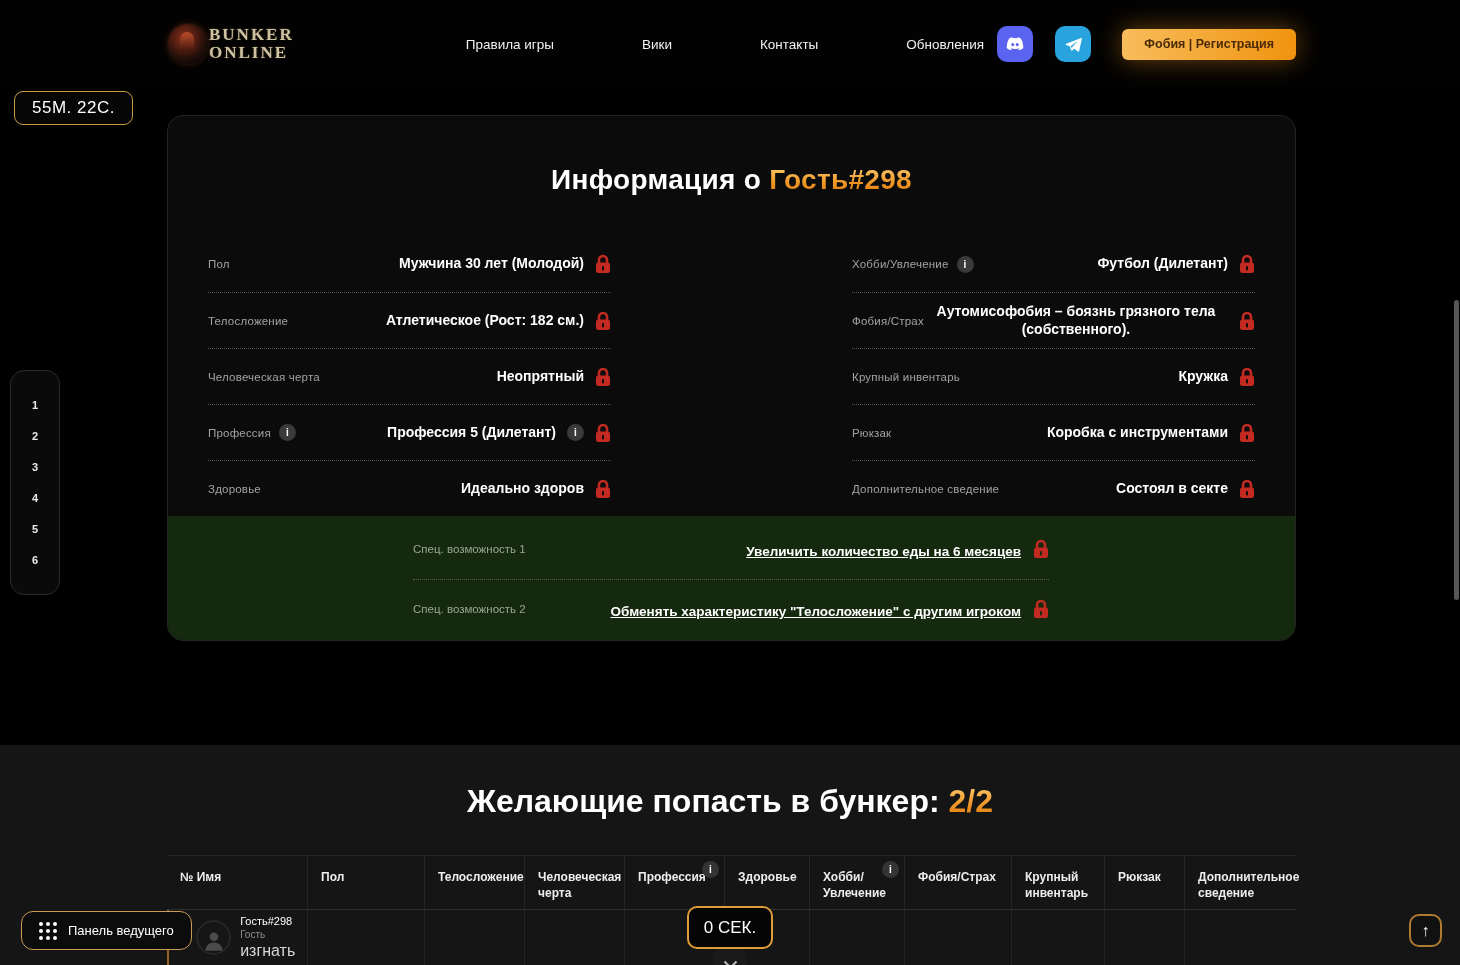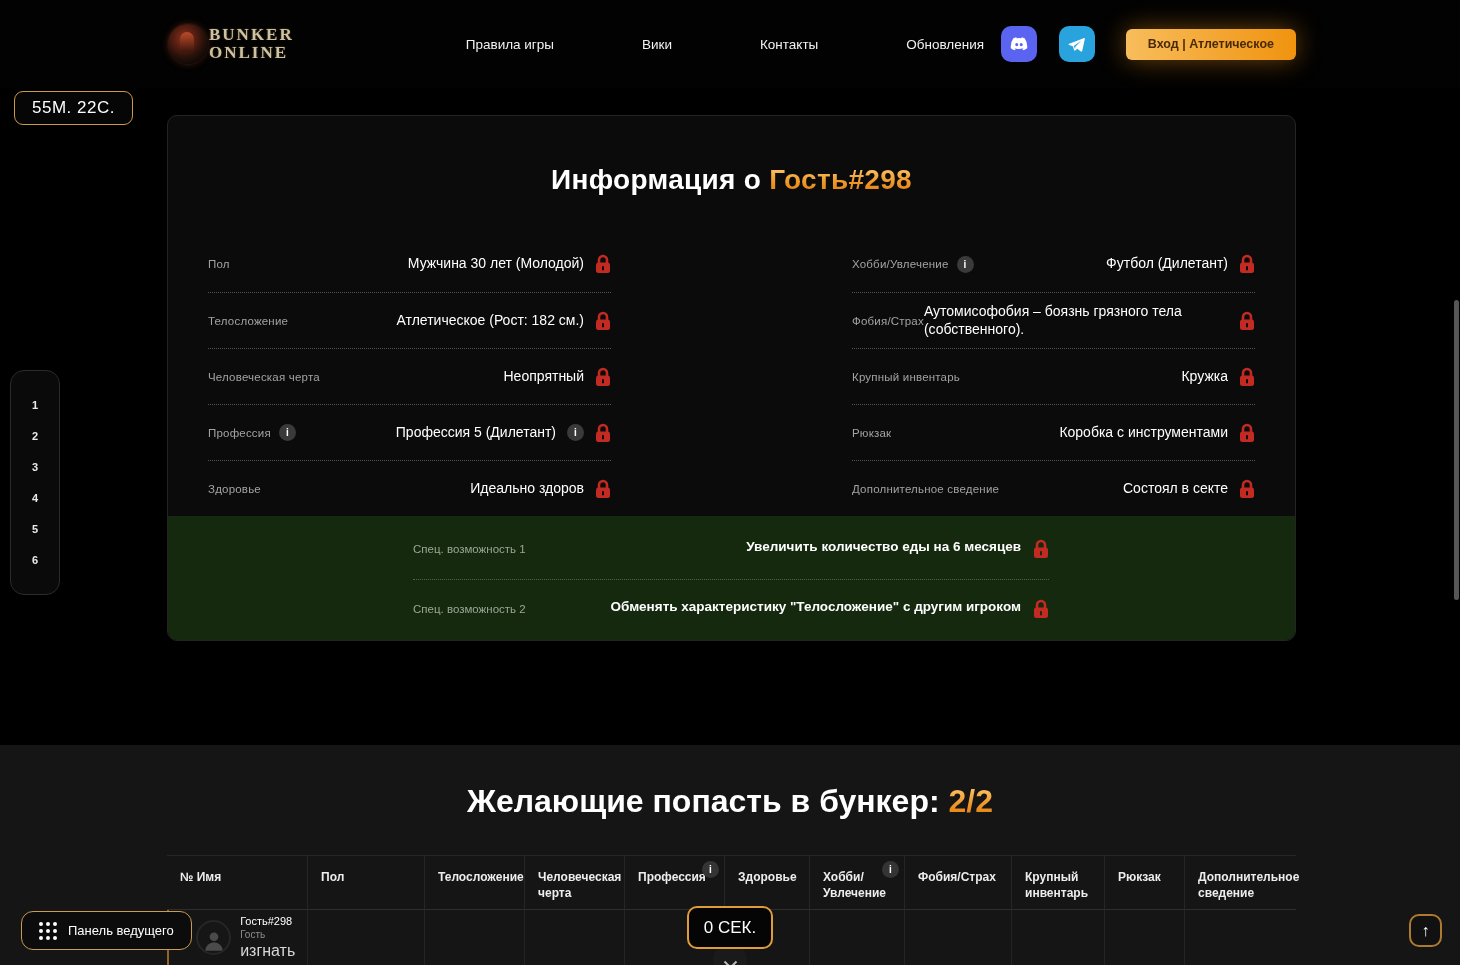--- a/index.html
+++ b/index.html
@@ -35,42 +35,42 @@
 
   
   .pagination { position:absolute; left:10px; top:370px; width:50px; height:225px;
     border:1px solid #2b2b2b; border-radius:14px; background:#0a0a0a;
     display:flex; flex-direction:column; padding:18px 0; }
   .page-num { flex:1; display:flex; align-items:center; justify-content:center;
     font-size:11px; font-weight:700; color:#eaeaea; cursor:pointer; }
 
   
   .card { position:absolute; left:167px; top:115px; width:1129px; height:526px;
-    background:#0b0b0b; border:1px solid #242424; border-radius:10px; overflow:hidden; }
+    background:#0b0b0b; border:1px solid #242424; border-radius:16px; overflow:hidden; }
   .card-title { margin-top:48px; text-align:center; font-size:28px; font-weight:700; letter-spacing:.3px; }
   .title-name { background:linear-gradient(180deg,#ffd27a 0%,#f09a2a 55%,#e07c0a 100%);
     -webkit-background-clip:text; background-clip:text; color:transparent; }
   .fields { display:flex; justify-content:space-between; padding:0 40px; margin-top:40px; }
   .fcol { width:403px; }
   .field-row { height:56px; display:flex; align-items:center; }
   .field-row + .field-row { border-top:1px dotted #555; }
   .field-label { font-size:11.5px; color:#a3a3a3; letter-spacing:.2px; display:flex; align-items:center; gap:8px; white-space:nowrap; }
   .field-right { margin-left:auto; display:flex; align-items:center; gap:11px; }
-  .field-value { font-size:14px; font-weight:400; color:#fff; text-align:left; line-height:1.25; max-width:330px; }
+  .field-value { font-size:14px; font-weight:700; color:#fff; text-align:center; line-height:1.25; max-width:330px; }
   .info-badge { width:17px; height:17px; border-radius:50%; background:#3a3a3a; color:#fff;
     font-size:10px; font-weight:700; font-style:normal; display:flex; align-items:center; justify-content:center; cursor:pointer; flex:none; }
   .lock { flex:none; cursor:pointer; }
 
   
   .special { position:absolute; left:0; bottom:0; width:100%; height:124px; background:#15290f;
     padding:4px 246px 2px 245px; display:flex; flex-direction:column; }
   .special-row { flex:1; display:flex; align-items:center; }
   .special-row + .special-row { border-top:1px dotted #566049; }
   .special-label { font-size:11.5px; color:#9aa793; white-space:nowrap; }
-  .special-right { margin-left:auto; display:flex; align-items:flex-start; gap:12px; }
+  .special-right { margin-left:auto; display:flex; align-items:flex-end; gap:12px;text-decoration:underline; }
   .special-value { font-size:13.5px; font-weight:700; color:#fff; text-align:right; }
 
   
   .scrollbar-thumb { position:absolute; right:1px; top:300px; width:5px; height:300px; background:#565656; border-radius:3px; }
 
   
   .bunker { position:absolute; left:0; top:745px; width:100%; height:220px; background:#151515; }
   .bunker-title { text-align:center; margin-top:38px; font-size:32px; font-weight:700; }
   .bunker-count { background:linear-gradient(180deg,#ffd27a 0%,#f09a2a 55%,#e07c0a 100%);
     -webkit-background-clip:text; background-clip:text; color:transparent; }
@@ -136,21 +136,21 @@
               <path fill="#fff" d="M19 5.5A16 16 0 0 0 15.3 4l-.5 1a14 14 0 0 0-5.6 0L8.7 4A16 16 0 0 0 5 5.5 17 17 0 0 0 2.2 17a16 16 0 0 0 4.9 2.5l1-1.7a10 10 0 0 1-1.6-.8l.4-.3a11 11 0 0 0 10.2 0l.4.3c-.5.3-1 .6-1.6.8l1 1.7A16 16 0 0 0 21.8 17 17 17 0 0 0 19 5.5ZM9.3 14.7c-1 0-1.8-.9-1.8-2s.8-2 1.8-2 1.8.9 1.8 2-.8 2-1.8 2Zm5.4 0c-1 0-1.8-.9-1.8-2s.8-2 1.8-2 1.8.9 1.8 2-.8 2-1.8 2Z"></path>
             </svg>
         </span>
         <span class="soc-btn" style="background:#29a3dd">
           <svg width="19" height="19" viewBox="0 0 24 24">
               <path fill="#fff" d="M21 4 2.7 11.2c-.8.3-.8 1.2 0 1.5l4.6 1.5 1.7 5.2c.2.7 1 .8 1.5.3l2.4-2.3 4.7 3.5c.6.4 1.4.1 1.6-.6L22.5 5c.2-.8-.6-1.4-1.5-1ZM8.5 13.8l9.5-6.6-7.5 7.5-.3 3-1.7-3.9Z"></path>
             </svg>
         </span>
       </div>
       <div class="auth-btn">
-        <span>Вход | Атлетическое</span>
+        <span>Фобия | Регистрация</span>
       </div>
     </div>
   </div>
 
   <div class="timer-badge">
     <span>55М. 22С.</span>
   </div>
 
   <div class="pagination">
     <span class="page-num">1</span>

